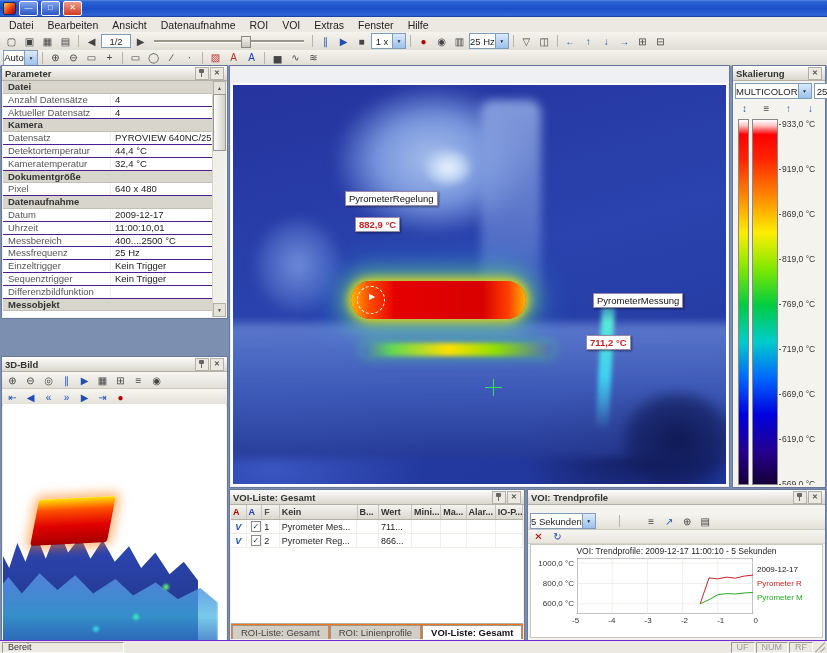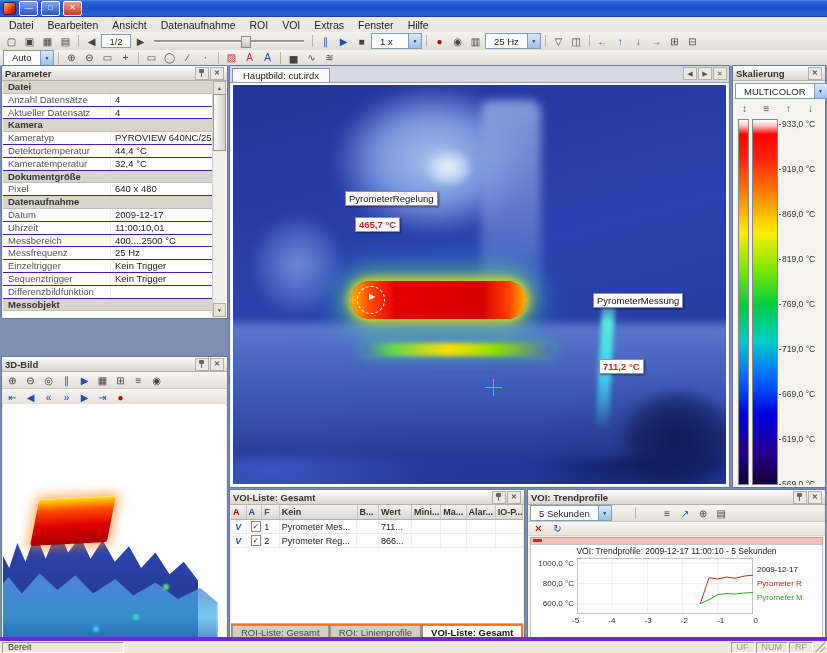--- a/index.html
+++ b/index.html
@@ -19,21 +19,21 @@
   .menubar{position:absolute;top:17px;left:0;right:0;height:15px;background:#ece9e2;border-bottom:1px solid #cfccc4;display:flex;align-items:center;padding-left:2px;}
   .menu-item{padding:1px 7px;font-size:10.5px;color:#222;}
   .toolbar{position:absolute;left:0;right:0;display:flex;align-items:center;gap:1px;padding:0 3px;
     background:linear-gradient(180deg,#f5f3ed,#e1ded6);border-bottom:1px solid #c9c6be;}
   #tb1{top:32px;height:18px;}
   #tb2{top:50px;height:15px;}
   .grp{display:flex;align-items:center;gap:1px;}
   .tbtn{min-width:17px;height:15px;display:inline-flex;align-items:center;justify-content:center;font-size:10px;color:#444;border-radius:2px;}
   .sep{width:1px;height:12px;background:#b7b4ac;margin:0 3px;}
   .combo{display:inline-flex;height:14px;background:#fff;border:1px solid #7f9db9;align-items:center;font-size:9.5px;}
-  .combo-text{padding:0 8px;min-width:20px;white-space:nowrap;}
+  .combo-text{padding:0 0;min-width:20px;white-space:nowrap;text-align:center;}
   .combo-btn{width:12px;align-self:stretch;background:linear-gradient(180deg,#dbeafe,#9cc0ea);border-left:1px solid #7f9db9;font-size:5px;display:flex;align-items:center;justify-content:center;color:#234;}
   .pagebox{height:12px;min-width:24px;background:#fff;border:1px solid #7f9db9;display:inline-flex;align-items:center;justify-content:center;font-size:9.5px;padding:0 2px;}
   .slider{width:150px;height:14px;position:relative;margin:0 4px;}
   .slider .track{position:absolute;left:0;right:0;top:6px;height:2px;background:#98958d;border-bottom:1px solid #fff;}
   .slider .thumb{position:absolute;left:58%;top:2px;width:8px;height:10px;background:linear-gradient(180deg,#f2f0ea,#c9c6be);border:1px solid #8a877f;}
 
   
   .panel{position:absolute;background:#f4f3ee;border:1px solid #67789c;box-sizing:border-box;}
   .phead{height:14px;background:linear-gradient(180deg,#fdfdfb,#d9d6cd);border-bottom:1px solid #b3b0a8;display:flex;align-items:center;padding:0 3px;font-size:9.5px;font-weight:bold;color:#333;}
   .phead .sp{flex:1;}
@@ -112,21 +112,21 @@
     background:linear-gradient(90deg,rgba(0,200,120,0) 0%,#62d850 15%,#ffe000 45%,#8fe000 70%,rgba(0,180,160,0) 100%);
     box-shadow:0 0 10px 4px rgba(80,220,120,.35);}
   .cyanline{position:absolute;left:366px;top:210px;width:13px;height:135px;border-radius:6px;filter:blur(2px);transform:rotate(3deg);
     background:linear-gradient(180deg,rgba(100,220,255,0),#59e8d8 20%,#3fd0f0 60%,rgba(60,180,255,0));}
   .crosshair{position:absolute;left:252px;top:294px;width:17px;height:17px;}
   .crosshair::before{content:"";position:absolute;left:8px;top:0;width:1px;height:17px;background:#35e060;}
   .crosshair::after{content:"";position:absolute;left:0;top:8px;width:17px;height:1px;background:#35e060;}
   .ann{position:absolute;background:#fff;border:1px solid #98a;padding:0 3px;font-size:9.5px;line-height:13px;color:#111;box-shadow:1px 1px 2px rgba(0,0,0,.45);white-space:nowrap;}
   .ann.temp{color:#d02020;font-weight:bold;}
   .ann1l{left:112px;top:106px;} .ann1v{left:122px;top:132px;}
-  .ann2l{left:360px;top:208px;} .ann2v{left:366px;top:250px;margin-top:24px;}
+  .ann2l{left:360px;top:208px;} .ann2v{left:353px;top:250px;}
 
   
   #skal-panel{left:732px;top:0;width:94px;height:423px;}
   .skal-combos{display:flex;gap:2px;padding:2px 2px 1px;}
   .skal-icons{display:flex;gap:5px;padding:1px 3px 2px;}
   .scale-wrap{position:absolute;top:53px;left:5px;right:1px;bottom:2px;display:flex;overflow:hidden;}
   .rainbow{background:linear-gradient(180deg,#ffffff 0%,#ffc4c4 1.5%,#ff0000 4%,#ff2600 11%,#ff8800 21%,#ffee00 31%,#7ee800 41%,#00cc44 51%,#00cccc 61%,#0066ff 71%,#0000dd 81%,#250090 91%,#140038 100%);}
   .strip-narrow{width:9px;margin-right:3px;border:1px solid #888;}
   .strip-wide{width:24px;border:1px solid #888;}
   .scale-labels{margin-left:4px;font-size:8.5px;color:#333;}
@@ -143,34 +143,34 @@
   .vrow{display:flex;height:13px;border-bottom:1px solid #eeede6;align-items:stretch;}
   .c{border-right:1px solid #f0efe9;display:flex;align-items:center;padding-left:2px;overflow:hidden;white-space:nowrap;box-sizing:border-box;}
   .w-v{width:16px;} .w-chk{width:16px;} .w-no{width:18px;} .w-name{width:80px;} .w-b{width:22px;}
   .w-wert{width:34px;} .w-mini{width:30px;} .w-ma{width:26px;} .w-alar{width:30px;} .w-iop{width:28px;}
   .vcell-v{color:#1f4fb4;font-weight:bold;font-style:italic;justify-content:center;padding-left:0;}
   .hi-a1{color:#b00000;} .hi-a2{color:#2040c0;} .hi-f{color:#555;}
   .chkbox{width:9px;height:9px;border:1px solid #888;background:#fff;font-size:8px;line-height:8px;display:flex;align-items:center;justify-content:center;color:#234;margin-left:2px;}
 
   
   #trend-panel{left:527px;top:424px;width:299px;height:152px;}
-  .ttool{height:16px;display:flex;align-items:center;background:linear-gradient(180deg,#f6f5f0,#e3e0d8);border-bottom:1px solid #ccc9c1;padding:0 2px;gap:20px;}
+  .ttool{height:16px;display:flex;align-items:center;background:linear-gradient(180deg,#f6f5f0,#e3e0d8);border-bottom:1px solid #ccc9c1;padding:0 2px;gap:20px;margin-top:8px;}
   .ttool2{height:13px;display:flex;align-items:center;background:linear-gradient(180deg,#f6f5f0,#e8e5dd);border-bottom:1px solid #d5d2ca;padding:0 2px;gap:2px;}
   .alarm-strip{height:7px;background:#f3c2b8;border:1px solid #d09a90;margin:1px 2px;position:relative;}
   .alarm-strip .mark{position:absolute;left:2px;top:1px;width:9px;height:3px;background:#c23323;}
   .chart-wrap{position:absolute;left:2px;right:2px;top:54px;bottom:2px;background:#fff;border:1px solid #c9c6be;overflow:hidden;}
   .chart-title{font-size:8.5px;text-align:center;padding-top:1px;color:#222;white-space:nowrap;}
   .plot{position:absolute;left:46px;top:13px;width:176px;height:56px;}
   .ylabels{position:absolute;left:0;top:14px;width:43px;height:49px;display:flex;flex-direction:column;justify-content:space-between;align-items:flex-end;font-size:8px;color:#333;}
   .xlabels{position:absolute;left:41px;top:71px;width:186px;display:flex;justify-content:space-between;font-size:8px;color:#333;}
   .legend{position:absolute;left:226px;top:20px;width:62px;display:flex;flex-direction:column;gap:5px;font-size:8px;}
   .legend .li{white-space:nowrap;overflow:hidden;}
 
   
-  #statusbar{position:absolute;left:0;right:0;bottom:0;height:12px;background:#ece9e2;border-top:4px solid #6d28d9;display:flex;align-items:center;font-size:9px;gap:2px;padding:0 2px;}
+  #statusbar{position:absolute;left:0;right:0;bottom:0;height:12px;background:#ece9e2;border-top:1px solid #6d28d9;display:flex;align-items:center;font-size:9px;gap:2px;padding:0 2px;}
   .sb-cell{border:1px solid;border-color:#9a978f #ffffff #ffffff #9a978f;height:9px;line-height:9px;padding:0 5px;color:#333;}
   .sb-ready{width:110px;}
   #statusbar .sp{flex:1;}
   .ind{color:#999;}
   .grip{width:10px;height:10px;background:
     linear-gradient(135deg,transparent 50%,#b3b0a8 50%,#b3b0a8 60%,transparent 60%,transparent 75%,#b3b0a8 75%,#b3b0a8 85%,transparent 85%);}
 </style>
 </head>
 <body>
 
@@ -316,21 +316,21 @@
             <span class="plabel">Aktueller Datensatz</span>
             <span class="pvalue">4</span>
           </div>
 
           <div class="prow sec">
             <span class="plabel">Kamera</span>
             <span class="pvalue"></span>
           </div>
 
           <div class="prow row">
-            <span class="plabel">Kameratyp</span>
+            <span class="plabel">Datensatz</span>
             <span class="pvalue">PYROVIEW 640NC/25HZ/17 X13...</span>
           </div>
 
 
           <div class="prow row">
             <span class="plabel">Detektortemperatur</span>
             <span class="pvalue">44,4 °C</span>
           </div>
 
           <div class="prow row">
@@ -440,43 +440,36 @@
         <span class="speck sp3"></span>
       </div>
       <div class="tabbar">
 
       <span class="tab">Visuelles Bild</span>
           <span class="tab active">3D-Bild</span>
         </div>
     </div>
 
     <div class="panel" id="center-panel">
-      <div class="doc-tabbar">
-        <span class="doc-tab">Hauptbild: cut.irdx</span>
-        <span class="sp"></span>
-        <span class="hbtn">◀</span>
-        <span class="hbtn">▶</span>
-        <span class="hbtn">✕</span>
-      </div>
       <div class="image-area">
         <div class="thermal">
           <div class="blob b1"></div>
           <div class="blob b2"></div>
           <div class="blob b3"></div>
           <div class="blob b4"></div>
           <div class="blob b5"></div>
           <div class="blob b6"></div>
           <div class="hotbar"></div>
           <div class="streak"></div>
           <div class="cyanline"></div>
           <div class="roi-circle"></div>
           <span class="roi-arrow">▶</span>
           <div class="crosshair"></div>
           <span class="ann ann1l">PyrometerRegelung</span>
-          <span class="ann temp ann1v">465,7 °C</span>
+          <span class="ann temp ann1v">882,9 °C</span>
           <span class="ann ann2l">PyrometerMessung</span>
           <span class="ann temp ann2v">711,2 °C</span>
         </div>
       </div>
     </div>
 
     <div class="panel" id="skal-panel">
       <div class="phead">
         <span>Skalierung</span>
         <span class="sp"></span>

